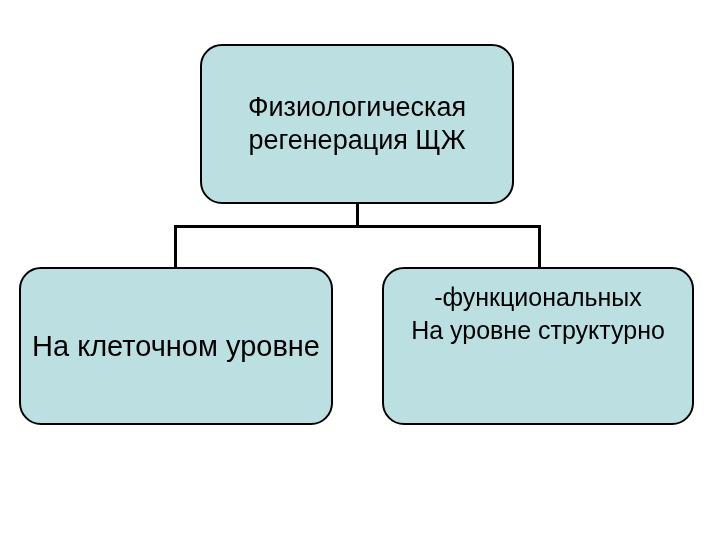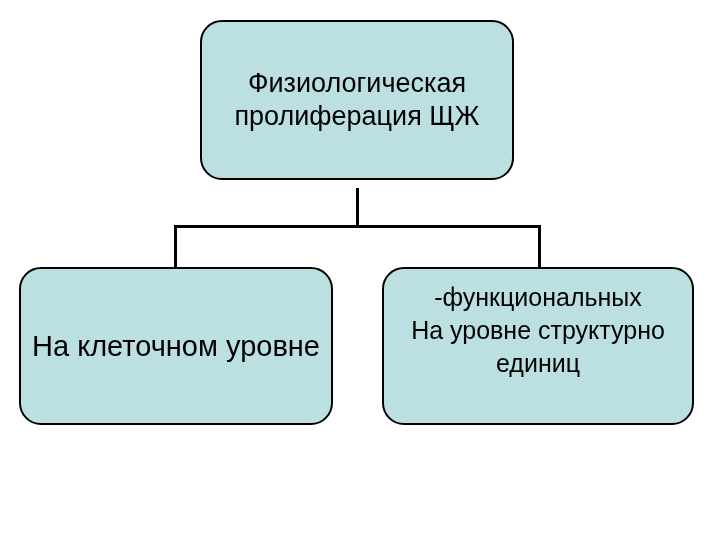--- a/index.html
+++ b/index.html
@@ -65,21 +65,21 @@
     text-align: center;
   }
   .node .line {
     display: block;
     white-space: nowrap;
   }
 
   
   #node-root {
     left: 200px;
-    top: 20px;
+    top: 44px;
     width: 314px;
     height: 160px;
     font-size: 27px;
     line-height: 33px;
   }
 
   
   #node-cellular {
     left: 19px;
     top: 267px;
@@ -114,26 +114,25 @@
   <div class="connector conn-stem"></div>
 
   <div class="connector conn-bar"></div>
 
   <div class="connector conn-drop-left"></div>
 
   <div class="connector conn-drop-right"></div>
 
   <div class="node" id="node-root">
     <span class="line">Физиологическая</span>
-    <span class="line">пролиферация ЩЖ</span>
+    <span class="line">регенерация ЩЖ</span>
   </div>
 
   <div class="node" id="node-cellular">
     <span class="line">На клеточном уровне</span>
   </div>
 
   <div class="node" id="node-structural">
     <span class="line">-функциональных</span>
     <span class="line overflow-line">На уровне структурно</span>
-    <span class="line">единиц</span>
   </div>
 
 </div>
 
 </body></html>

